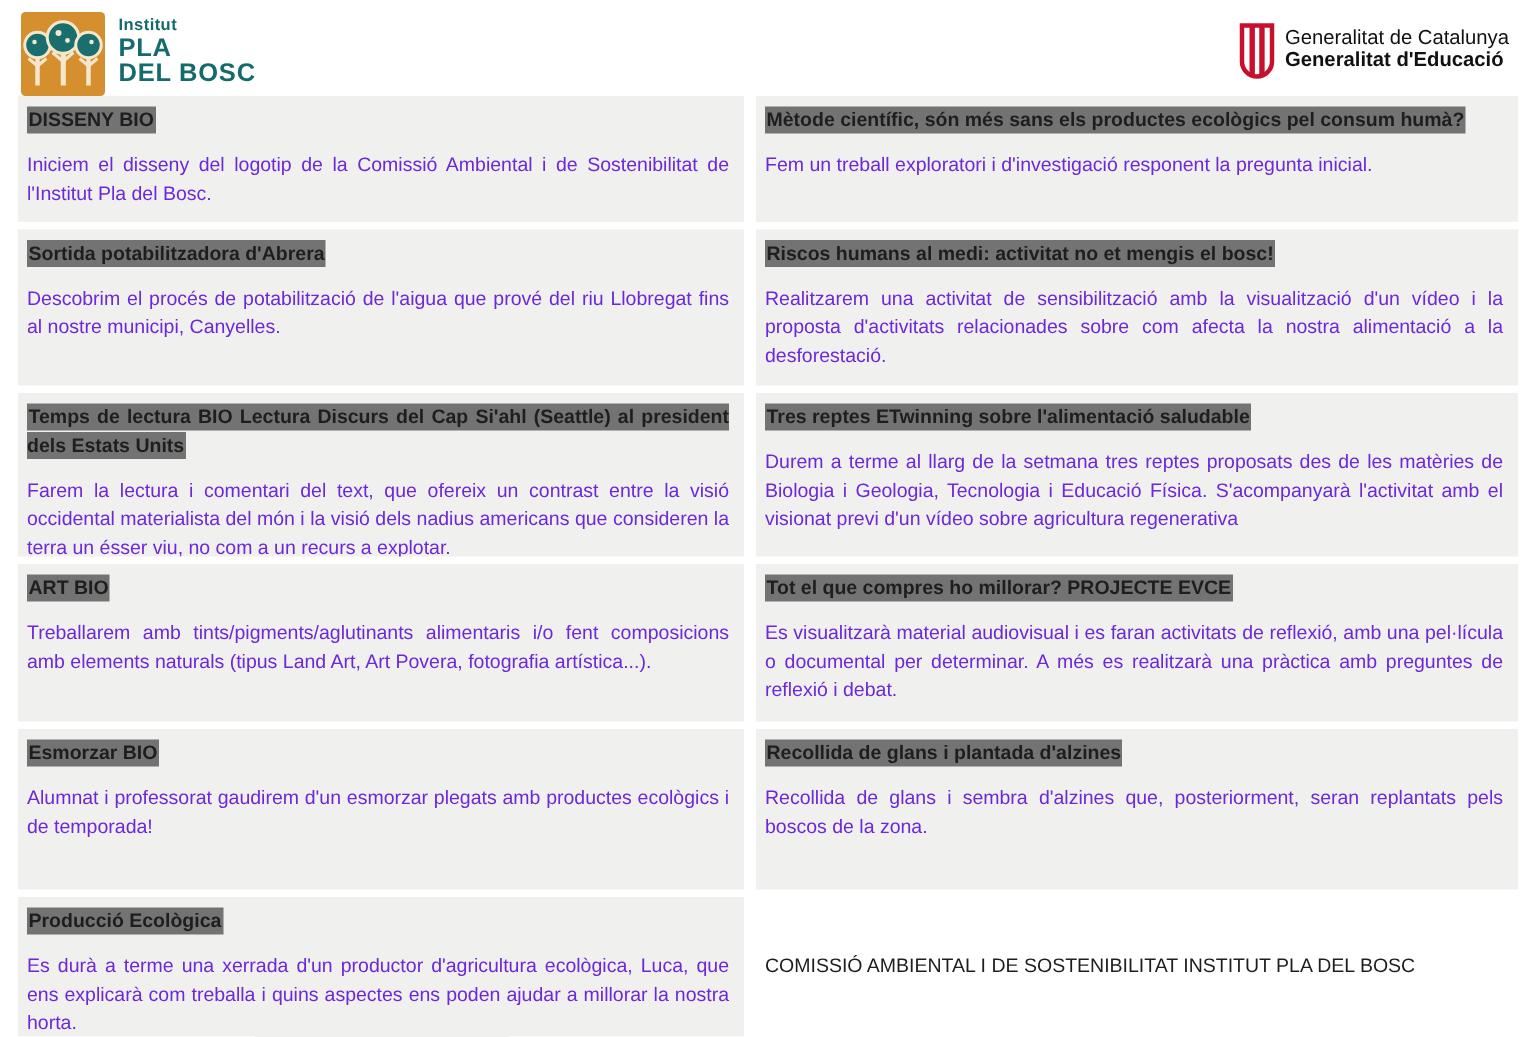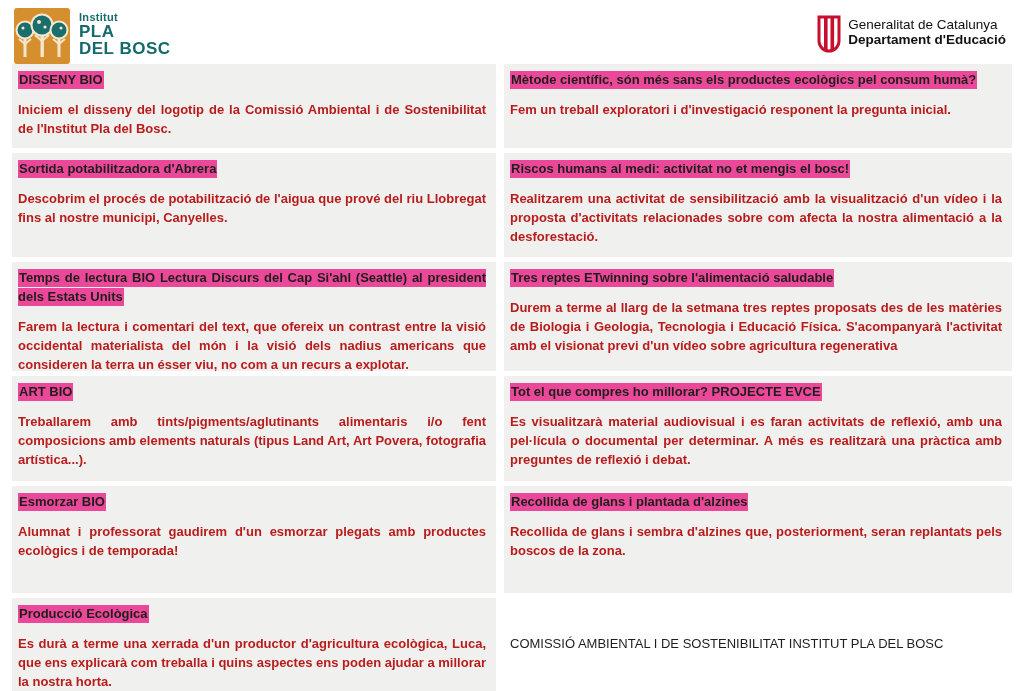--- a/index.html
+++ b/index.html
@@ -40,27 +40,26 @@
     background: #f0f0ee;
     padding: 6px 10px 6px 6px;
     overflow: hidden;
   }
   .cell h3 {
     margin: 0 0 11px 0;
     font-size: 13px; line-height: 19px;
     font-weight: bold; color: #1e1e1e;
     text-align: justify;
   }
-  .cell h3 .hl { background: #ec4899; padding: 1px 1px 2px 1px; }
+  .cell h3 .hl { background: #737373; padding: 1px 1px 2px 1px; }
   .cell p {
     margin: 0;
     font-size: 13px; line-height: 19px;
-    color: #b91c1c;
+    color: #6d28d9;
     text-align: justify;
-    font-weight: bold;
   }
   .footer-cell {
     background: #ffffff;
     padding: 37px 10px 0 6px;
   }
   .footer-cell .note {
     font-size: 13px; font-weight: normal; color: #1e1e1e; line-height: 18px;
   }
 </style>
 </head>
@@ -102,21 +101,21 @@
           </clipPath>
         </defs>
         <path d="M2,2 h20 v24 a10,10 0 0 1 -20,0 z" fill="#ffffff" stroke="#c8102e" stroke-width="3"></path>
         <g clip-path="url(#shield)">
           <rect x="7" y="0" width="3.6" height="38" fill="#c8102e"></rect>
           <rect x="13.5" y="0" width="3.6" height="38" fill="#c8102e"></rect>
         </g>
       </svg>
       <div class="gencat-text">
         <div class="g1">Generalitat de Catalunya</div>
-        <div class="g2">Departament d'Educació</div>
+        <div class="g2">Generalitat d'Educació</div>
       </div>
     </div>
 
   </div>
 
   <div class="grid">
 
     <div class="cell">
       <h3><span class="hl">DISSENY BIO</span></h3>
       <p>Iniciem el disseny del logotip de la Comissió Ambiental i de Sostenibilitat de l'Institut Pla del Bosc.</p>

